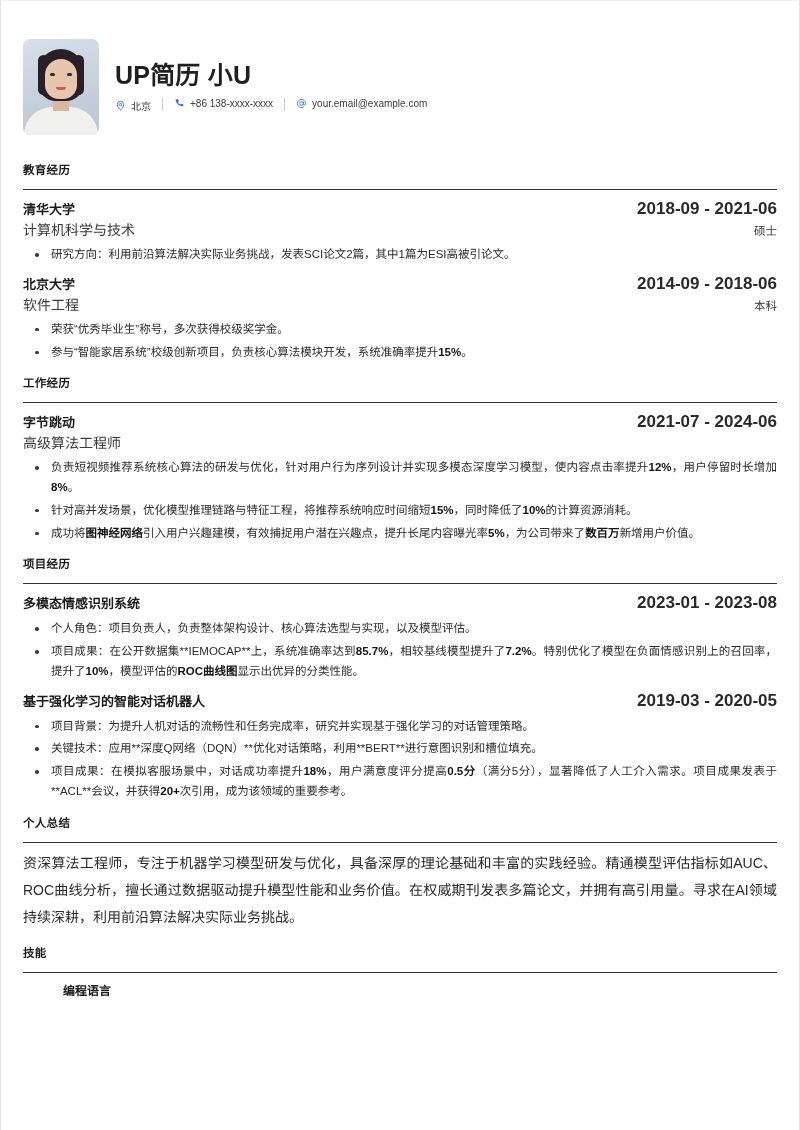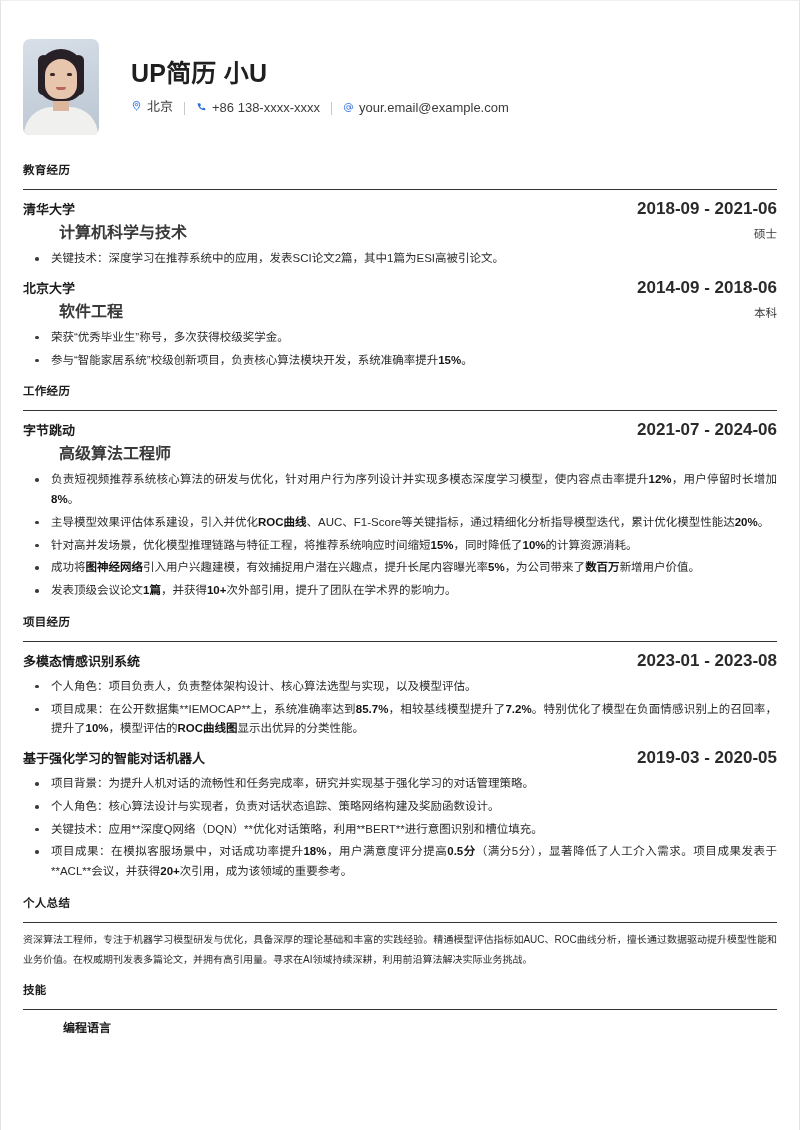--- a/index.html
+++ b/index.html
@@ -20,21 +20,21 @@
     border-right: 1px solid #e3e3e3;
     border-top: 1px solid #efefef;
     padding: 38px 22px 0 22px;
     overflow: hidden;
   }
 
   
   .header {
     display: flex;
     align-items: center;
-    gap: 32px;
+    gap: 16px;
     padding-bottom: 14px;
   }
 
   .avatar {
     width: 76px;
     height: 96px;
     border-radius: 7px;
     flex: 0 0 auto;
     overflow: hidden;
     position: relative;
@@ -83,22 +83,22 @@
     font-size: 25px;
     font-weight: 700;
     color: #1f1f1f;
     letter-spacing: .2px;
     line-height: 1.15;
     margin-bottom: 9px;
   }
 
   .hd-contacts {
     display: flex;
-    align-items: flex-end;
-    font-size: 13px;
+    align-items: flex-start;
+    font-size: 10px;
     color: #3b3b3b;
   }
   .contact {
     display: flex;
     align-items: center;
     gap: 5px;
     white-space: nowrap;
   }
   .contact .ic { display: inline-flex; color: #2f6fe0; }
   .sep {
@@ -133,24 +133,23 @@
     font-weight: 700;
     color: #1b1b1b;
   }
   .entry-date {
     font-size: 17px;
     font-weight: 700;
     color: #2a2a2a;
     white-space: nowrap;
   }
   .entry-secondary {
-    font-size: 16px;
-    font-weight: 700;
+    font-size: 14px;
+    font-weight: 400;
     color: #3a3a3a;
-    margin-left: 36px;
   }
   .entry-meta {
     font-size: 11.5px;
     color: #3a3a3a;
     white-space: nowrap;
   }
 
   ul.bullets {
     list-style: none;
     margin-top: 6px;
@@ -171,21 +170,21 @@
     top: 8px;
     width: 3.6px;
     height: 3.6px;
     border-radius: 50%;
     background: #3a3a3a;
   }
   ul.bullets b { font-weight: 700; color: #141414; }
 
   .summary-text {
     margin-top: 7px;
-    font-size: 10px;
+    font-size: 14px;
     line-height: 1.95;
     color: #2b2b2b;
     text-align: justify;
   }
 
   .skill-group-title {
     margin-top: 8px;
     font-size: 12px;
     font-weight: 700;
     color: #1b1b1b;
@@ -255,21 +254,21 @@
           <div class="entry">
             <div class="entry-row">
               <div class="entry-primary">清华大学</div>
               <div class="entry-date">2018-09 - 2021-06</div>
             </div>
             <div class="entry-row">
               <div class="entry-secondary">计算机科学与技术</div>
               <div class="entry-meta">硕士</div>
             </div>
             <ul class="bullets">
-              <li>关键技术：深度学习在推荐系统中的应用，发表SCI论文2篇，其中1篇为ESI高被引论文。</li>
+              <li>研究方向：利用前沿算法解决实际业务挑战，发表SCI论文2篇，其中1篇为ESI高被引论文。</li>
             </ul>
           </div>
           <div class="entry">
             <div class="entry-row">
               <div class="entry-primary">北京大学</div>
               <div class="entry-date">2014-09 - 2018-06</div>
             </div>
             <div class="entry-row">
               <div class="entry-secondary">软件工程</div>
               <div class="entry-meta">本科</div>
@@ -289,24 +288,22 @@
             <div class="entry-row">
               <div class="entry-primary">字节跳动</div>
               <div class="entry-date">2021-07 - 2024-06</div>
             </div>
             <div class="entry-row">
               <div class="entry-secondary">高级算法工程师</div>
               <div class="entry-meta"></div>
             </div>
             <ul class="bullets">
               <li>负责短视频推荐系统核心算法的研发与优化，针对用户行为序列设计并实现多模态深度学习模型，使内容点击率提升<b>12%</b>，用户停留时长增加<b>8%</b>。</li>
-              <li>主导模型效果评估体系建设，引入并优化<b>ROC曲线</b>、AUC、F1-Score等关键指标，通过精细化分析指导模型迭代，累计优化模型性能达<b>20%</b>。</li>
               <li>针对高并发场景，优化模型推理链路与特征工程，将推荐系统响应时间缩短<b>15%</b>，同时降低了<b>10%</b>的计算资源消耗。</li>
               <li>成功将<b>图神经网络</b>引入用户兴趣建模，有效捕捉用户潜在兴趣点，提升长尾内容曝光率<b>5%</b>，为公司带来了<b>数百万</b>新增用户价值。</li>
-              <li>发表顶级会议论文<b>1篇</b>，并获得<b>10+</b>次外部引用，提升了团队在学术界的影响力。</li>
             </ul>
           </div>
         </div>
     </div>
 
     <div class="section">
       <div class="section-title">项目经历</div>
       <div>
           <div class="entry">
             <div class="entry-row">
@@ -318,21 +315,20 @@
               <li>项目成果：在公开数据集**IEMOCAP**上，系统准确率达到<b>85.7%</b>，相较基线模型提升了<b>7.2%</b>。特别优化了模型在负面情感识别上的召回率，提升了<b>10%</b>，模型评估的<b>ROC曲线图</b>显示出优异的分类性能。</li>
             </ul>
           </div>
           <div class="entry">
             <div class="entry-row">
               <div class="entry-primary">基于强化学习的智能对话机器人</div>
               <div class="entry-date">2019-03 - 2020-05</div>
             </div>
             <ul class="bullets">
               <li>项目背景：为提升人机对话的流畅性和任务完成率，研究并实现基于强化学习的对话管理策略。</li>
-              <li>个人角色：核心算法设计与实现者，负责对话状态追踪、策略网络构建及奖励函数设计。</li>
               <li>关键技术：应用**深度Q网络（DQN）**优化对话策略，利用**BERT**进行意图识别和槽位填充。</li>
               <li>项目成果：在模拟客服场景中，对话成功率提升<b>18%</b>，用户满意度评分提高<b>0.5分</b>（满分5分），显著降低了人工介入需求。项目成果发表于**ACL**会议，并获得<b>20+</b>次引用，成为该领域的重要参考。</li>
             </ul>
           </div>
         </div>
     </div>
 
     <div class="section">
       <div class="section-title">个人总结</div>
       <div class="summary-text">资深算法工程师，专注于机器学习模型研发与优化，具备深厚的理论基础和丰富的实践经验。精通模型评估指标如AUC、ROC曲线分析，擅长通过数据驱动提升模型性能和业务价值。在权威期刊发表多篇论文，并拥有高引用量。寻求在AI领域持续深耕，利用前沿算法解决实际业务挑战。</div>

